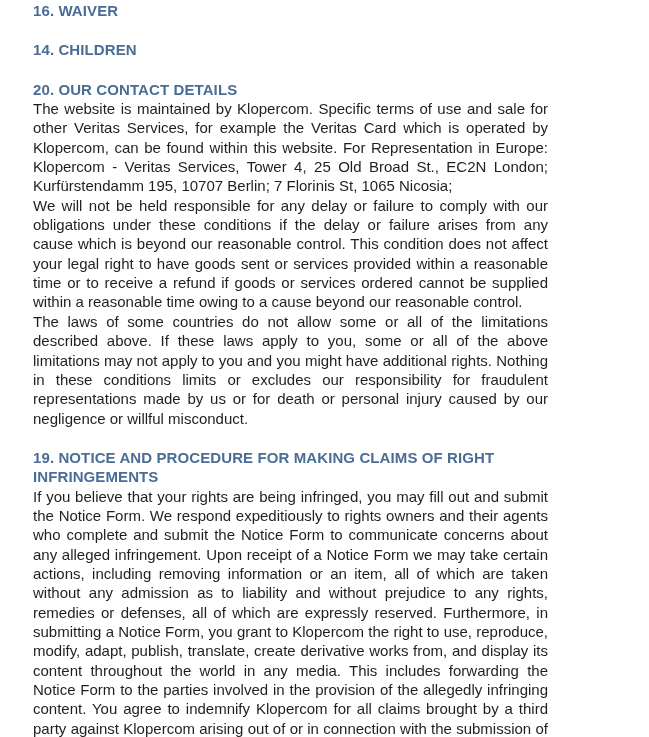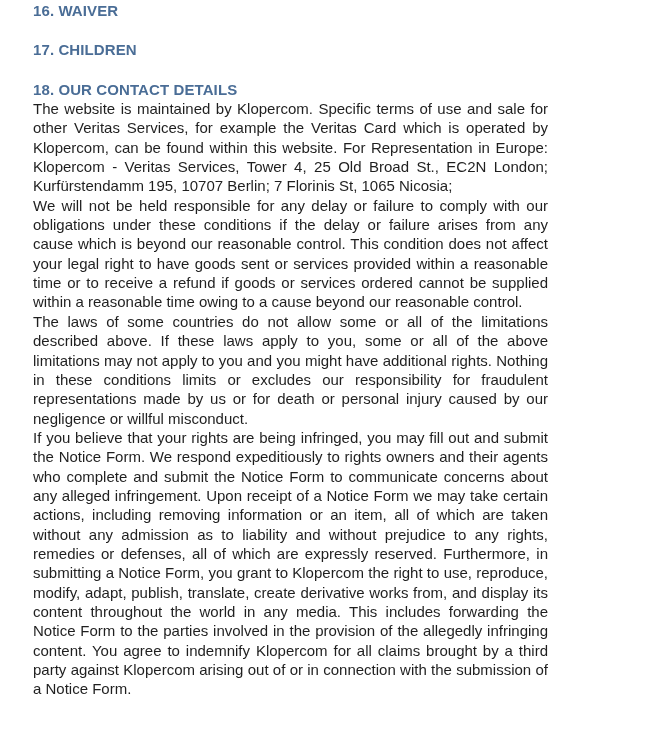--- a/index.html
+++ b/index.html
@@ -43,27 +43,28 @@
 </head>
 <body>
 
 <div class="page">
 
   <section>
     <h2>16. WAIVER</h2>
   </section>
 
   <section>
-    <h2>17. CHILDREN</h2>
+    <h2>14. CHILDREN</h2>
   </section>
 
   <section>
-    <h2>18. OUR CONTACT DETAILS</h2>
+    <h2>20. OUR CONTACT DETAILS</h2>
     <p>The website is maintained by Klopercom. Specific terms of use and sale for other Veritas Services, for example the Veritas Card which is operated by Klopercom, can be found within this website. For Representation in Europe: Klopercom - Veritas Services, Tower 4, 25 Old Broad St., EC2N London; Kurfürstendamm 195, 10707 Berlin; 7 Florinis St, 1065 Nicosia;</p>
     <p>We will not be held responsible for any delay or failure to comply with our obligations under these conditions if the delay or failure arises from any cause which is beyond our reasonable control. This condition does not affect your legal right to have goods sent or services provided within a reasonable time or to receive a refund if goods or services ordered cannot be supplied within a reasonable time owing to a cause beyond our reasonable control.</p>
     <p>The laws of some countries do not allow some or all of the limitations described above. If these laws apply to you, some or all of the above limitations may not apply to you and you might have additional rights. Nothing in these conditions limits or excludes our responsibility for fraudulent representations made by us or for death or personal injury caused by our negligence or willful misconduct.</p>
   </section>
 
   <section>
+    <h2>19. NOTICE AND PROCEDURE FOR MAKING CLAIMS OF RIGHT INFRINGEMENTS</h2>
     <p>If you believe that your rights are being infringed, you may fill out and submit the Notice Form. We respond expeditiously to rights owners and their agents who complete and submit the Notice Form to communicate concerns about any alleged infringement. Upon receipt of a Notice Form we may take certain actions, including removing information or an item, all of which are taken without any admission as to liability and without prejudice to any rights, remedies or defenses, all of which are expressly reserved. Furthermore, in submitting a Notice Form, you grant to Klopercom the right to use, reproduce, modify, adapt, publish, translate, create derivative works from, and display its content throughout the world in any media. This includes forwarding the Notice Form to the parties involved in the provision of the allegedly infringing content. You agree to indemnify Klopercom for all claims brought by a third party against Klopercom arising out of or in connection with the submission of a Notice Form.</p>
   </section>
 
 </div>
 
 </body></html>

